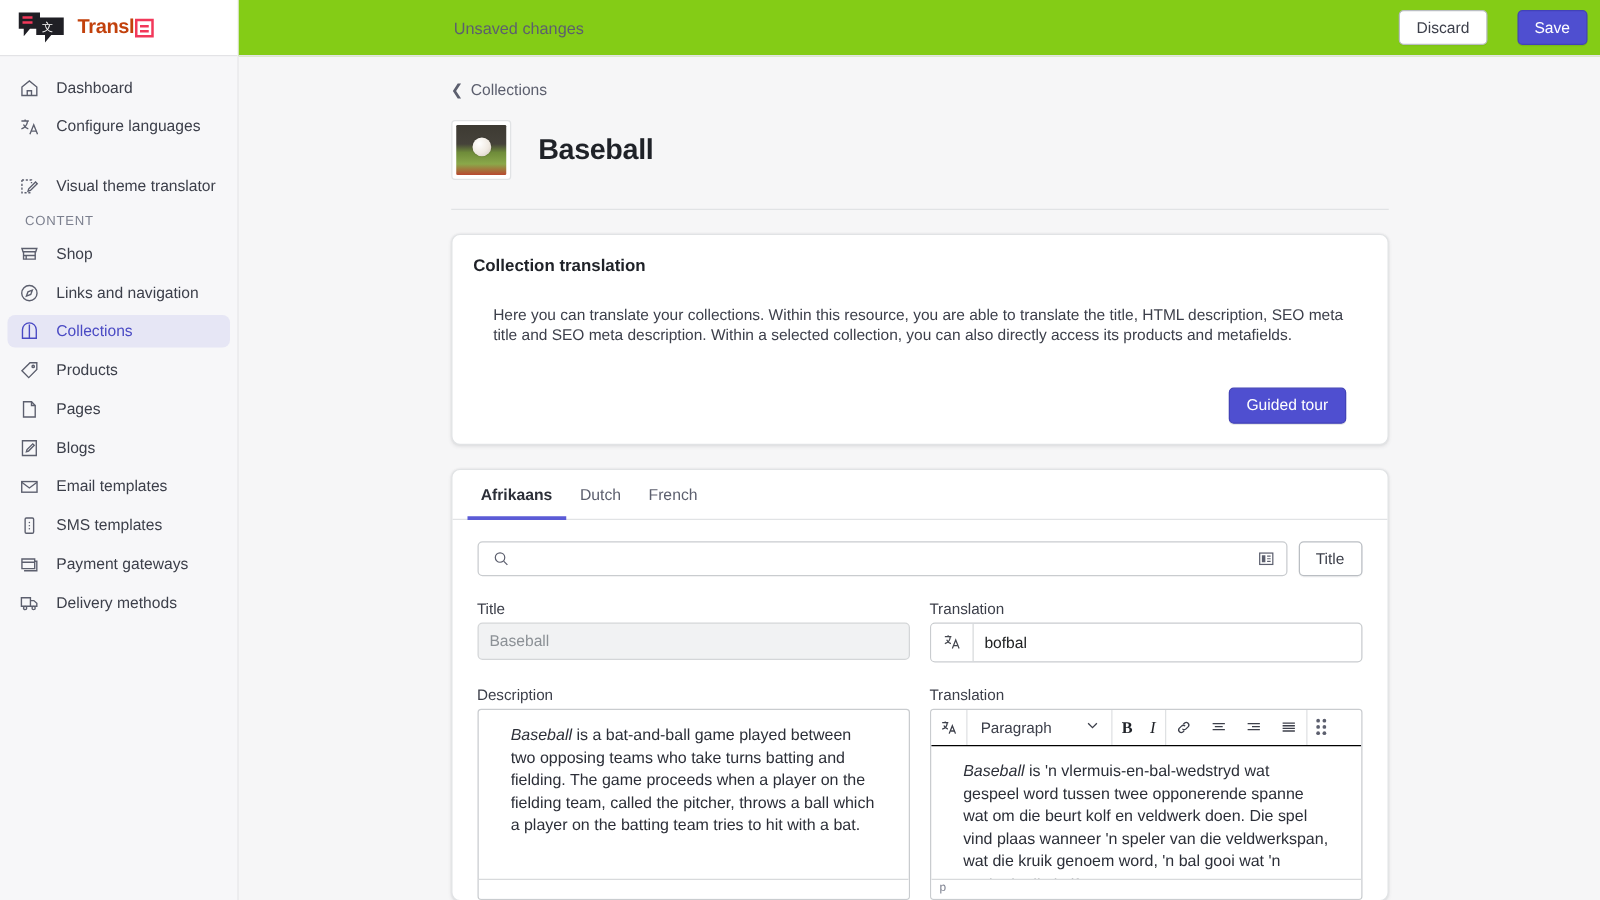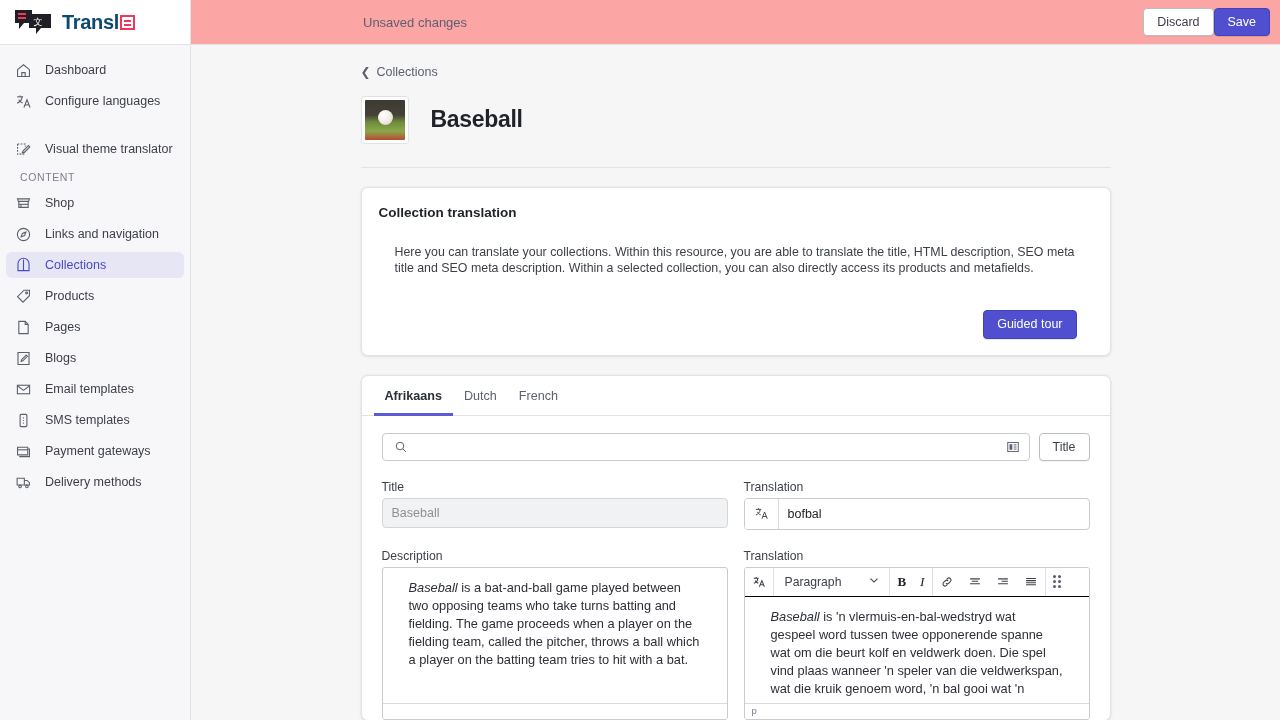--- a/index.html
+++ b/index.html
@@ -22,22 +22,22 @@
     flex: 0 0 191px;
   }
   .brand {
     height: 45px; display: flex; align-items: center;
     padding-left: 14px; gap: 8px;
     background: #fff;
     border-bottom: 1px solid #e3e3e6;
   }
   .brand-mark { width: 40px; height: 26px; position: relative; flex: 0 0 40px; }
   .brand-name {
-    font-size: 20px; font-weight: 700; letter-spacing: -0.3px;
-    color: #0c4a6e; display: flex; align-items: center;
+    font-size: 16px; font-weight: 700; letter-spacing: -0.3px;
+    color: #c2410c; display: flex; align-items: center;
   }
   .brand-sq {
     display: inline-block; width: 15px; height: 15px;
     border: 2px solid #f2385a; margin-left: 1px; position: relative;
   }
   .brand-sq::before, .brand-sq::after {
     content: ""; position: absolute; left: 2px; right: 2px; height: 2px;
     background: #f2385a;
   }
   .brand-sq::before { top: 3px; }
@@ -57,26 +57,26 @@
   .ico svg { width: 17px; height: 17px; stroke: #5c5f6e; fill: none; stroke-width: 1.3; }
   .nav-sep { height: 17px; }
   .section-label {
     font-size: 10.5px; letter-spacing: 0.6px; color: #7b7f8e;
     padding: 4px 0 7px 14px; text-transform: uppercase;
   }
 
   
   .main { flex: 1; height: 720px; display: flex; flex-direction: column; background: #f6f6f7; }
   .topbar {
-    height: 45px; background: #fca5a5; border-bottom: 1px solid #e3e3e6;
+    height: 45px; background: #84cc16; border-bottom: 1px solid #e3e3e6;
     display: flex; align-items: center; padding: 0 10px 0 172px;
     flex: 0 0 45px;
   }
   .unsaved { font-size: 13px; color: #5c5f6e; }
-  .topbar-actions { margin-left: auto; display: flex; gap: 0; }
+  .topbar-actions { margin-left: auto; display: flex; gap: 24px; }
   .btn {
     font-family: inherit; font-size: 12.5px; border-radius: 4px;
     padding: 6px 13px; cursor: pointer; line-height: 1.15;
   }
   .btn-default {
     background: #fff; border: 1px solid #babec3; color: #3c3f4a;
     box-shadow: 0 1px 0 rgba(22,29,37,.05);
   }
   .btn-primary {
     background: #4f4fd0; border: 1px solid #4242b8; color: #fff;

